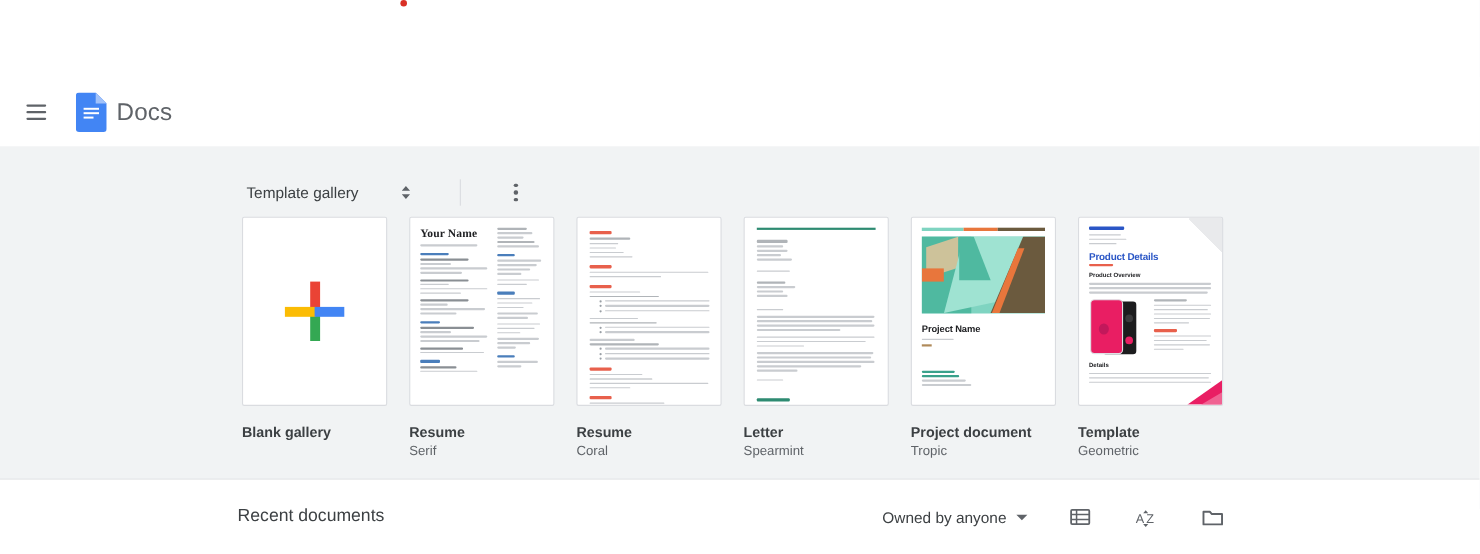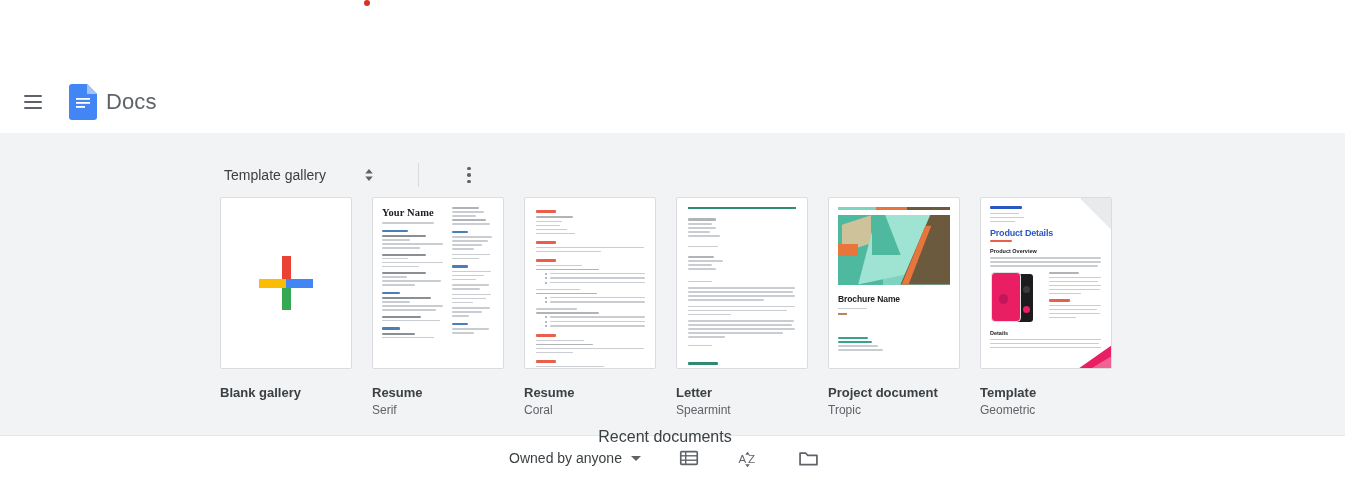--- a/index.html
+++ b/index.html
@@ -167,23 +167,23 @@
     position: absolute; right: 0; top: 0; width: 30px; height: 34px;
     background: linear-gradient(225deg, #e9eaec 0 50%, transparent 50%);
   }
   .br-corner-br {
     position: absolute; right: 0; bottom: 0; width: 48px; height: 26px;
     overflow: hidden;
   }
 
   
   .recent-head {
-    position: absolute; left: 216px; top: 428px;
+    position: absolute; left: 216px; top: 450px;
     width: 898px; height: 40px;
-    display: flex; align-items: center; justify-content: space-between; flex-direction: column;
+    display: flex; align-items: center; justify-content: space-between;
   }
   .recent-title { font-size: 16px; color: #3c4043; }
   .recent-actions { display: flex; align-items: center; }
   .owner-select {
     display: flex; align-items: center; font-size: 14px; color: #3c4043;
     cursor: pointer; white-space: nowrap;
   }
   .caret {
     width: 0; height: 0; margin-left: 9px;
     border-left: 5px solid transparent; border-right: 5px solid transparent;
@@ -448,21 +448,21 @@
           </div>
           <div class="tropic-art">
             <span style="left:0;top:0;width:40%;height:100%;background:#4fb9a0"></span>
             <span style="left:4%;top:8%;width:26%;height:40%;background:#cdc29a;transform:skewY(-18deg)"></span>
             <span style="left:0;top:42%;width:18%;height:18%;background:#e8763c"></span>
             <span style="left:18%;top:0;width:82%;height:100%;background:#9fe3d2;clip-path:polygon(20% 0,100% 0,100% 72%,0 100%)"></span>
             <span style="right:0;top:0;width:46%;height:100%;background:#6b5a3e;clip-path:polygon(62% 0,100% 0,100% 100%,4% 100%)"></span>
             <span style="right:0;top:0;width:44%;height:100%;background:#e8763c;clip-path:polygon(50% 16%,62% 16%,16% 100%,2% 100%)"></span>
             <span style="left:30%;top:0;width:26%;height:58%;background:#4fb9a0;clip-path:polygon(0 0,46% 0,100% 100%,0 100%)"></span>
           </div>
-          <div class="proj-name">Brochure Name</div>
+          <div class="proj-name">Project Name</div>
           <div class="ln" style="width:26%;margin-top:4px"></div>
           <div class="tan-rule"></div>
           <div style="margin-top:22px">
             <div class="teal-ln"></div>
             <div class="teal-ln" style="width:34px"></div>
             <div class="ln" style="width:36%;margin-top:2px"></div>
             <div class="ln" style="width:40%"></div>
           </div>
         </div>
       </div>

